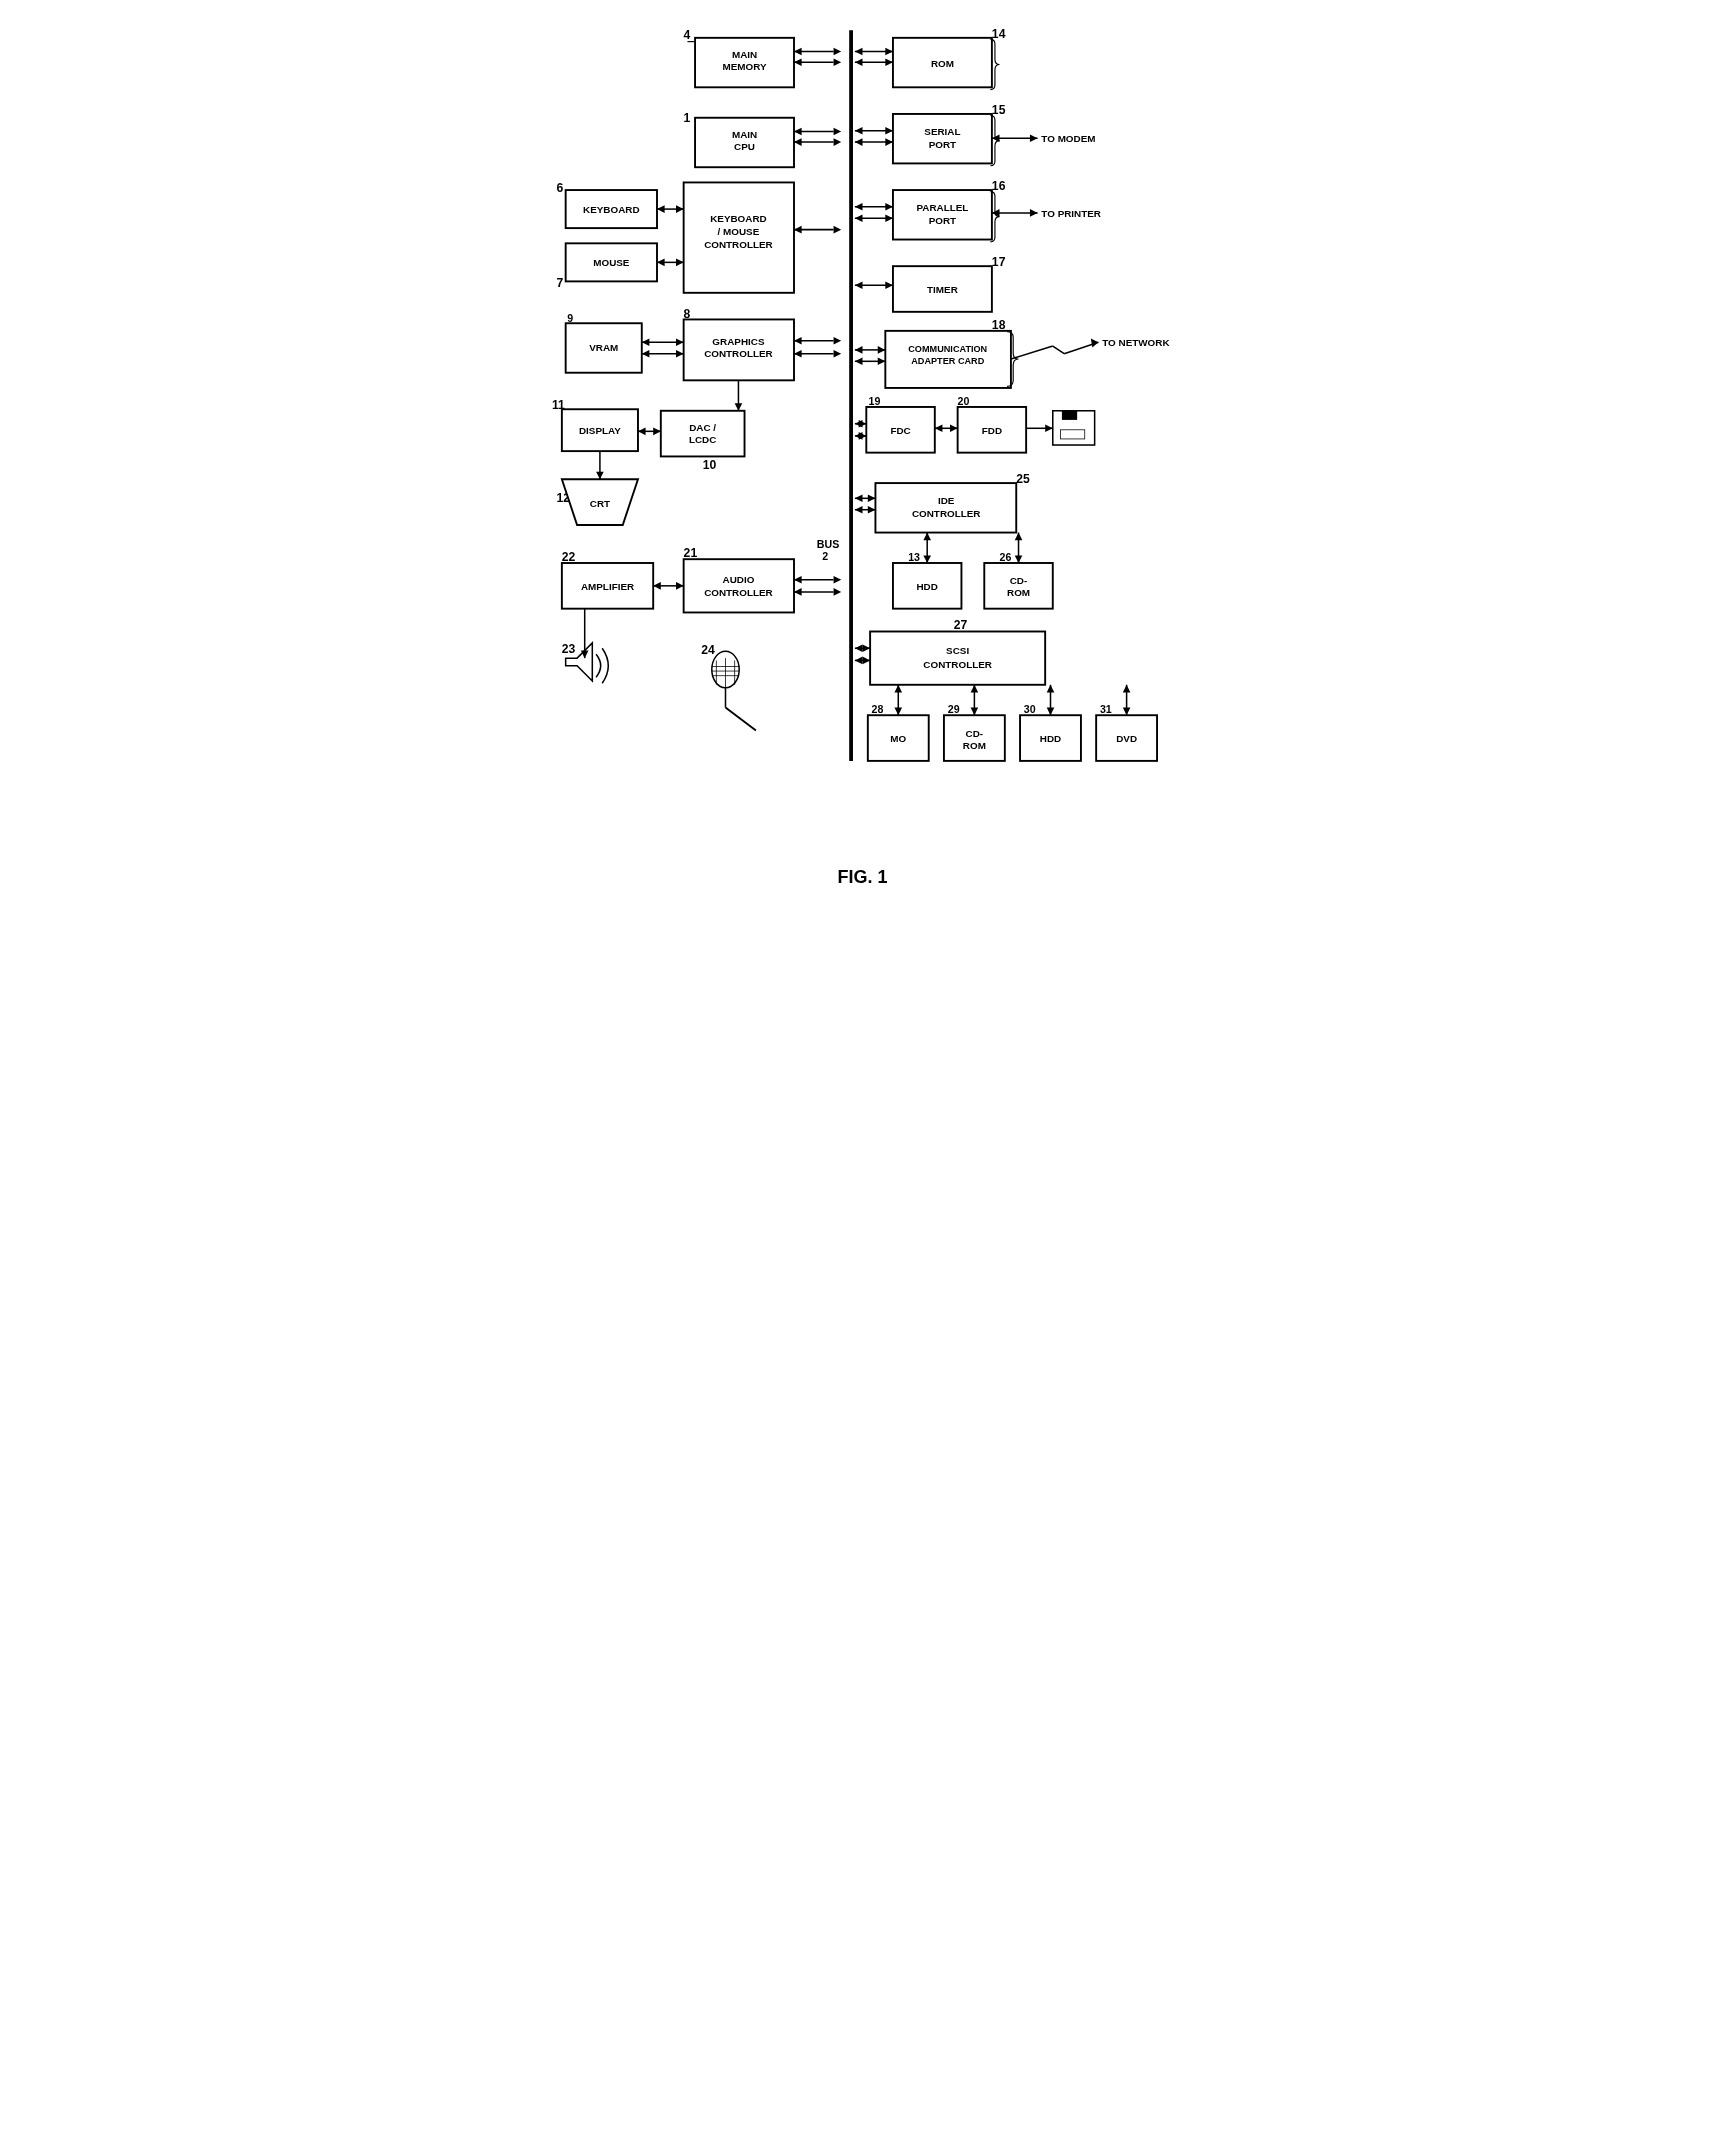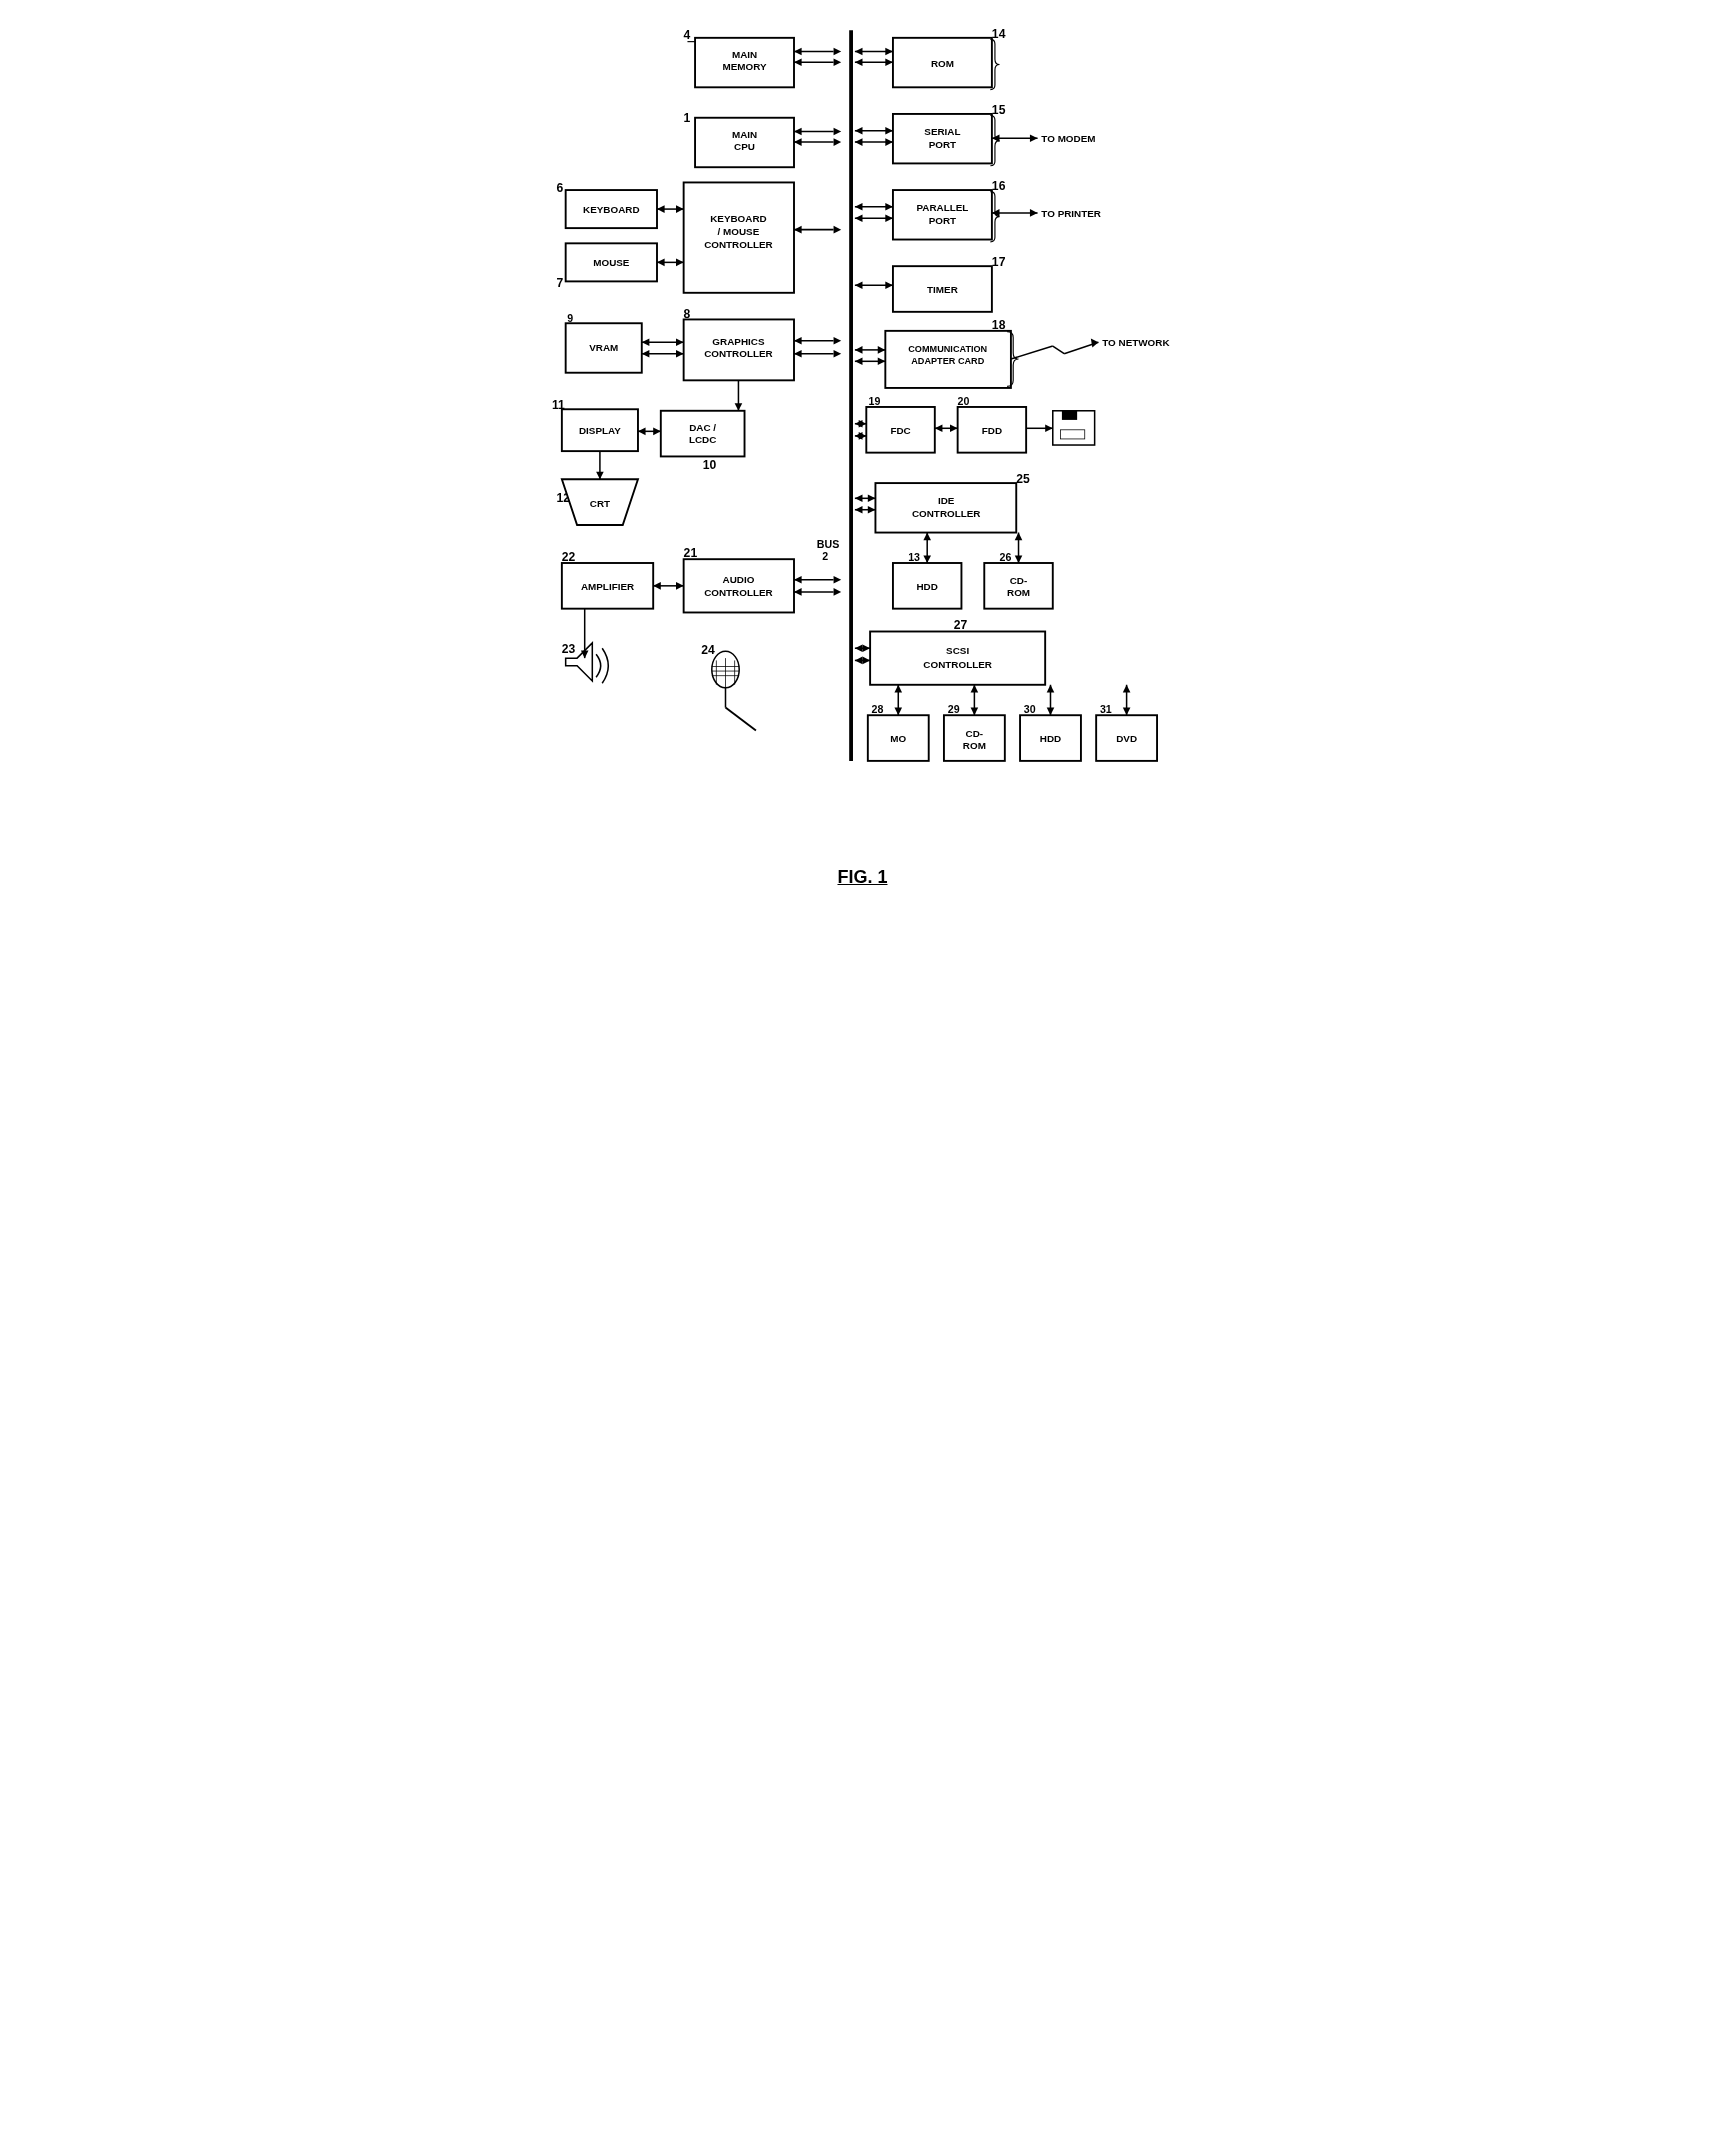--- a/index.html
+++ b/index.html
@@ -21,21 +21,20 @@
       position: relative;
       width: 100%;
       height: 837px;
     }
     .fig-label {
       text-align: center;
       font-size: 18px;
       font-weight: bold;
       margin-top: 15px;
       padding-bottom: 15px;
-      text-decoration: underline;
     }
 
     
     svg text {
       font-family: Arial, Helvetica, sans-serif;
       font-weight: bold;
     }
   </style>
 </head>
 <body>

